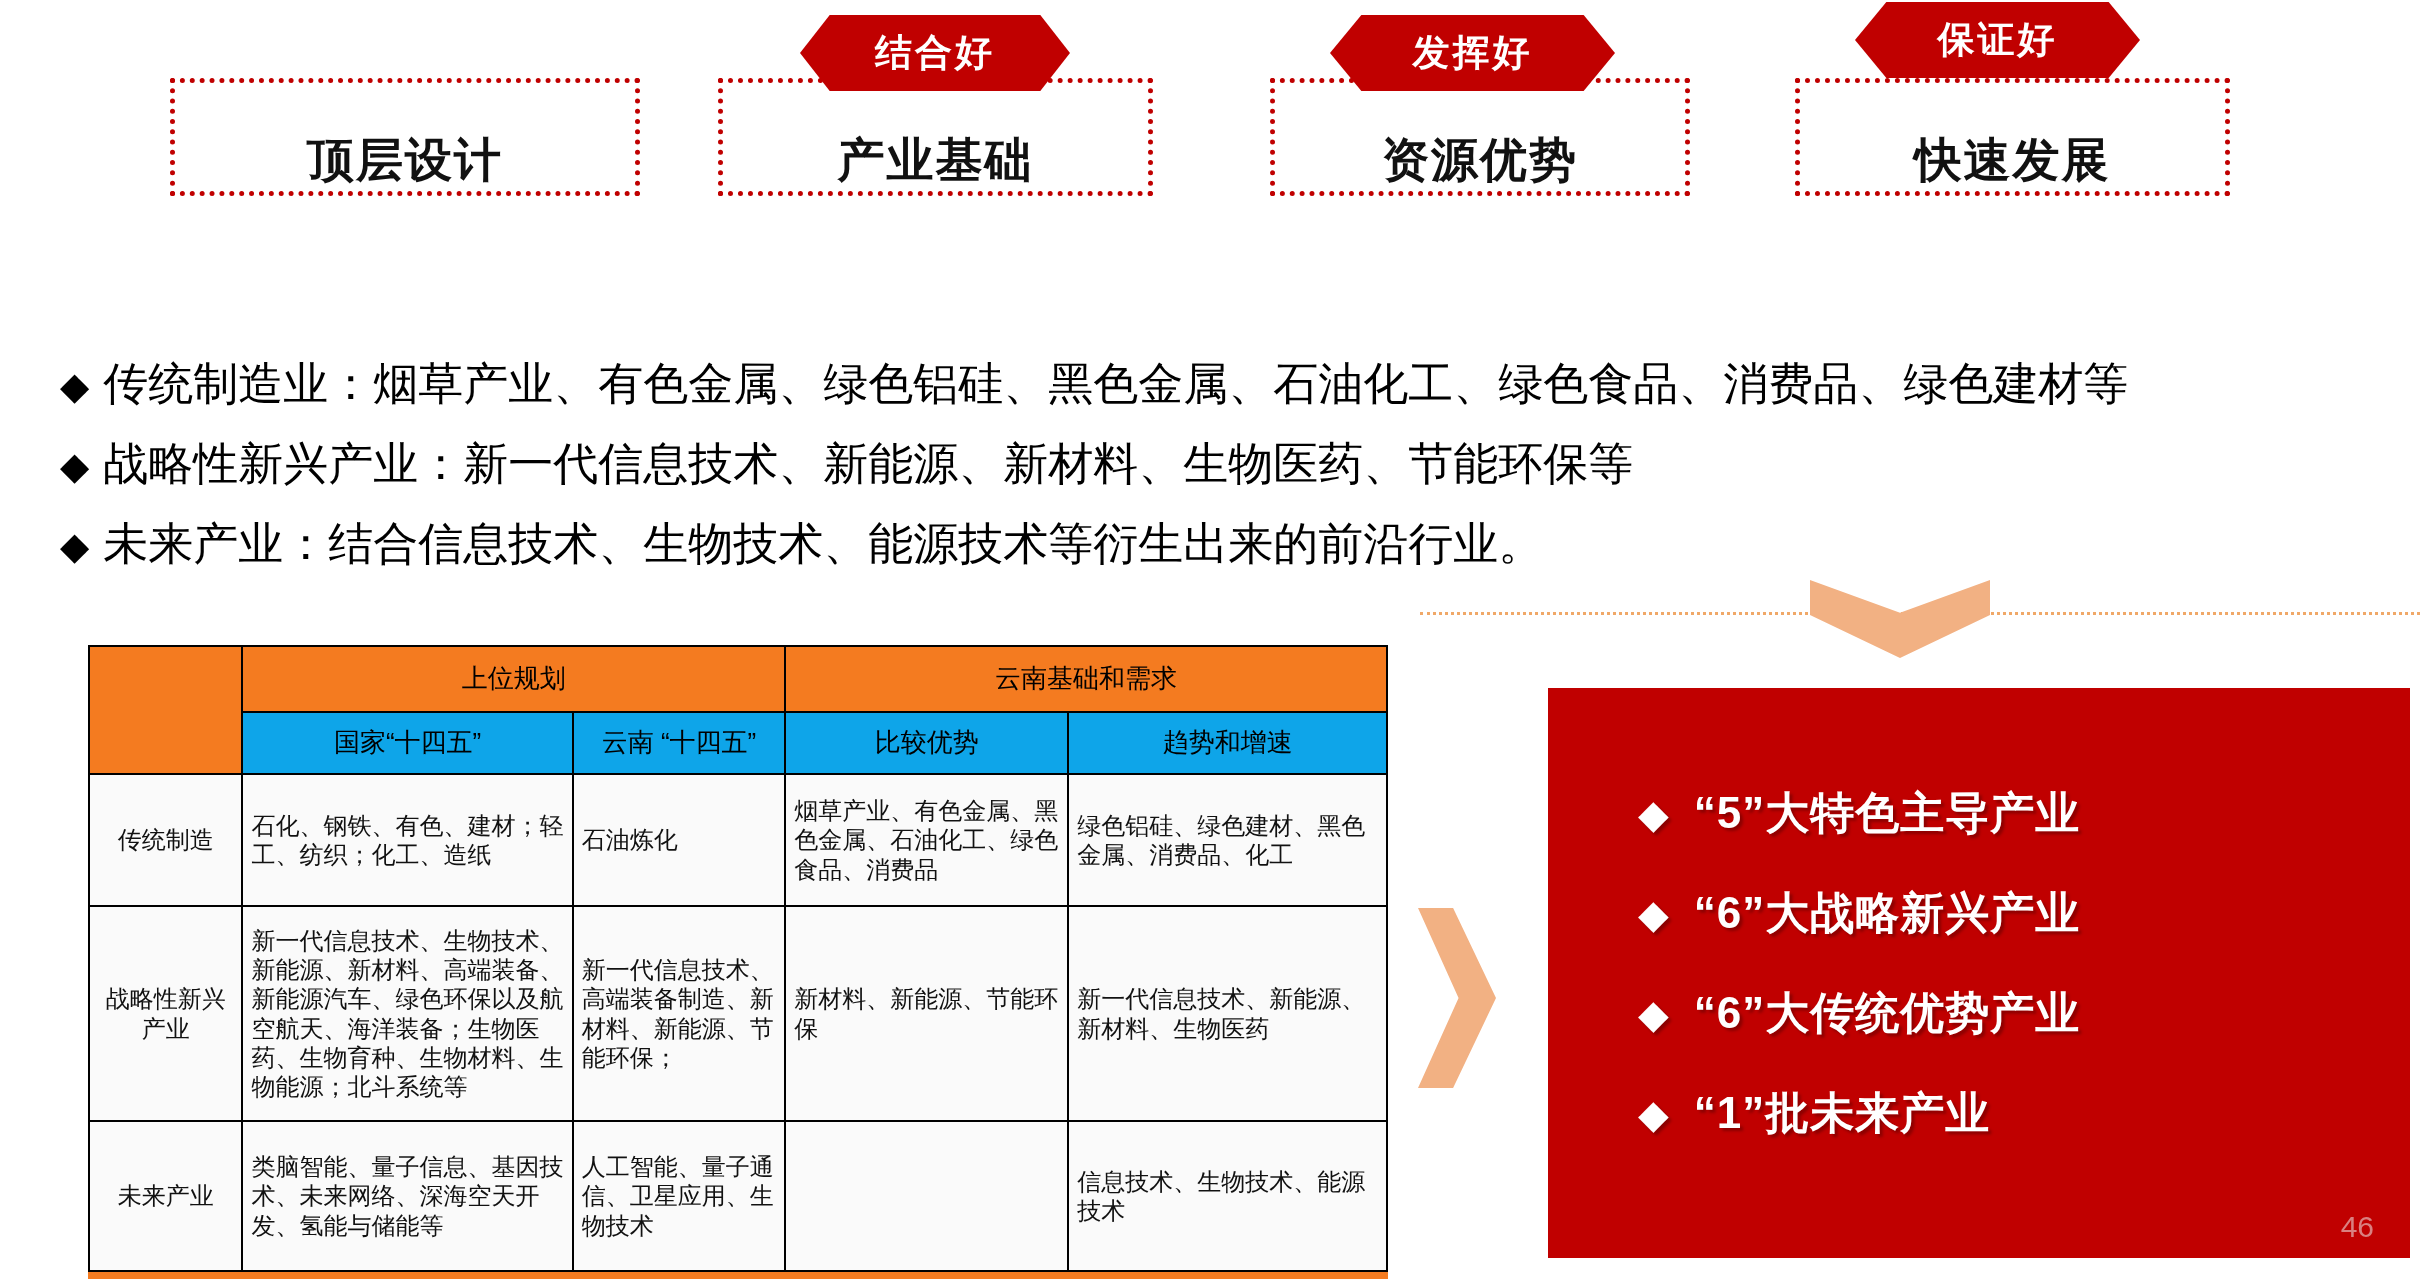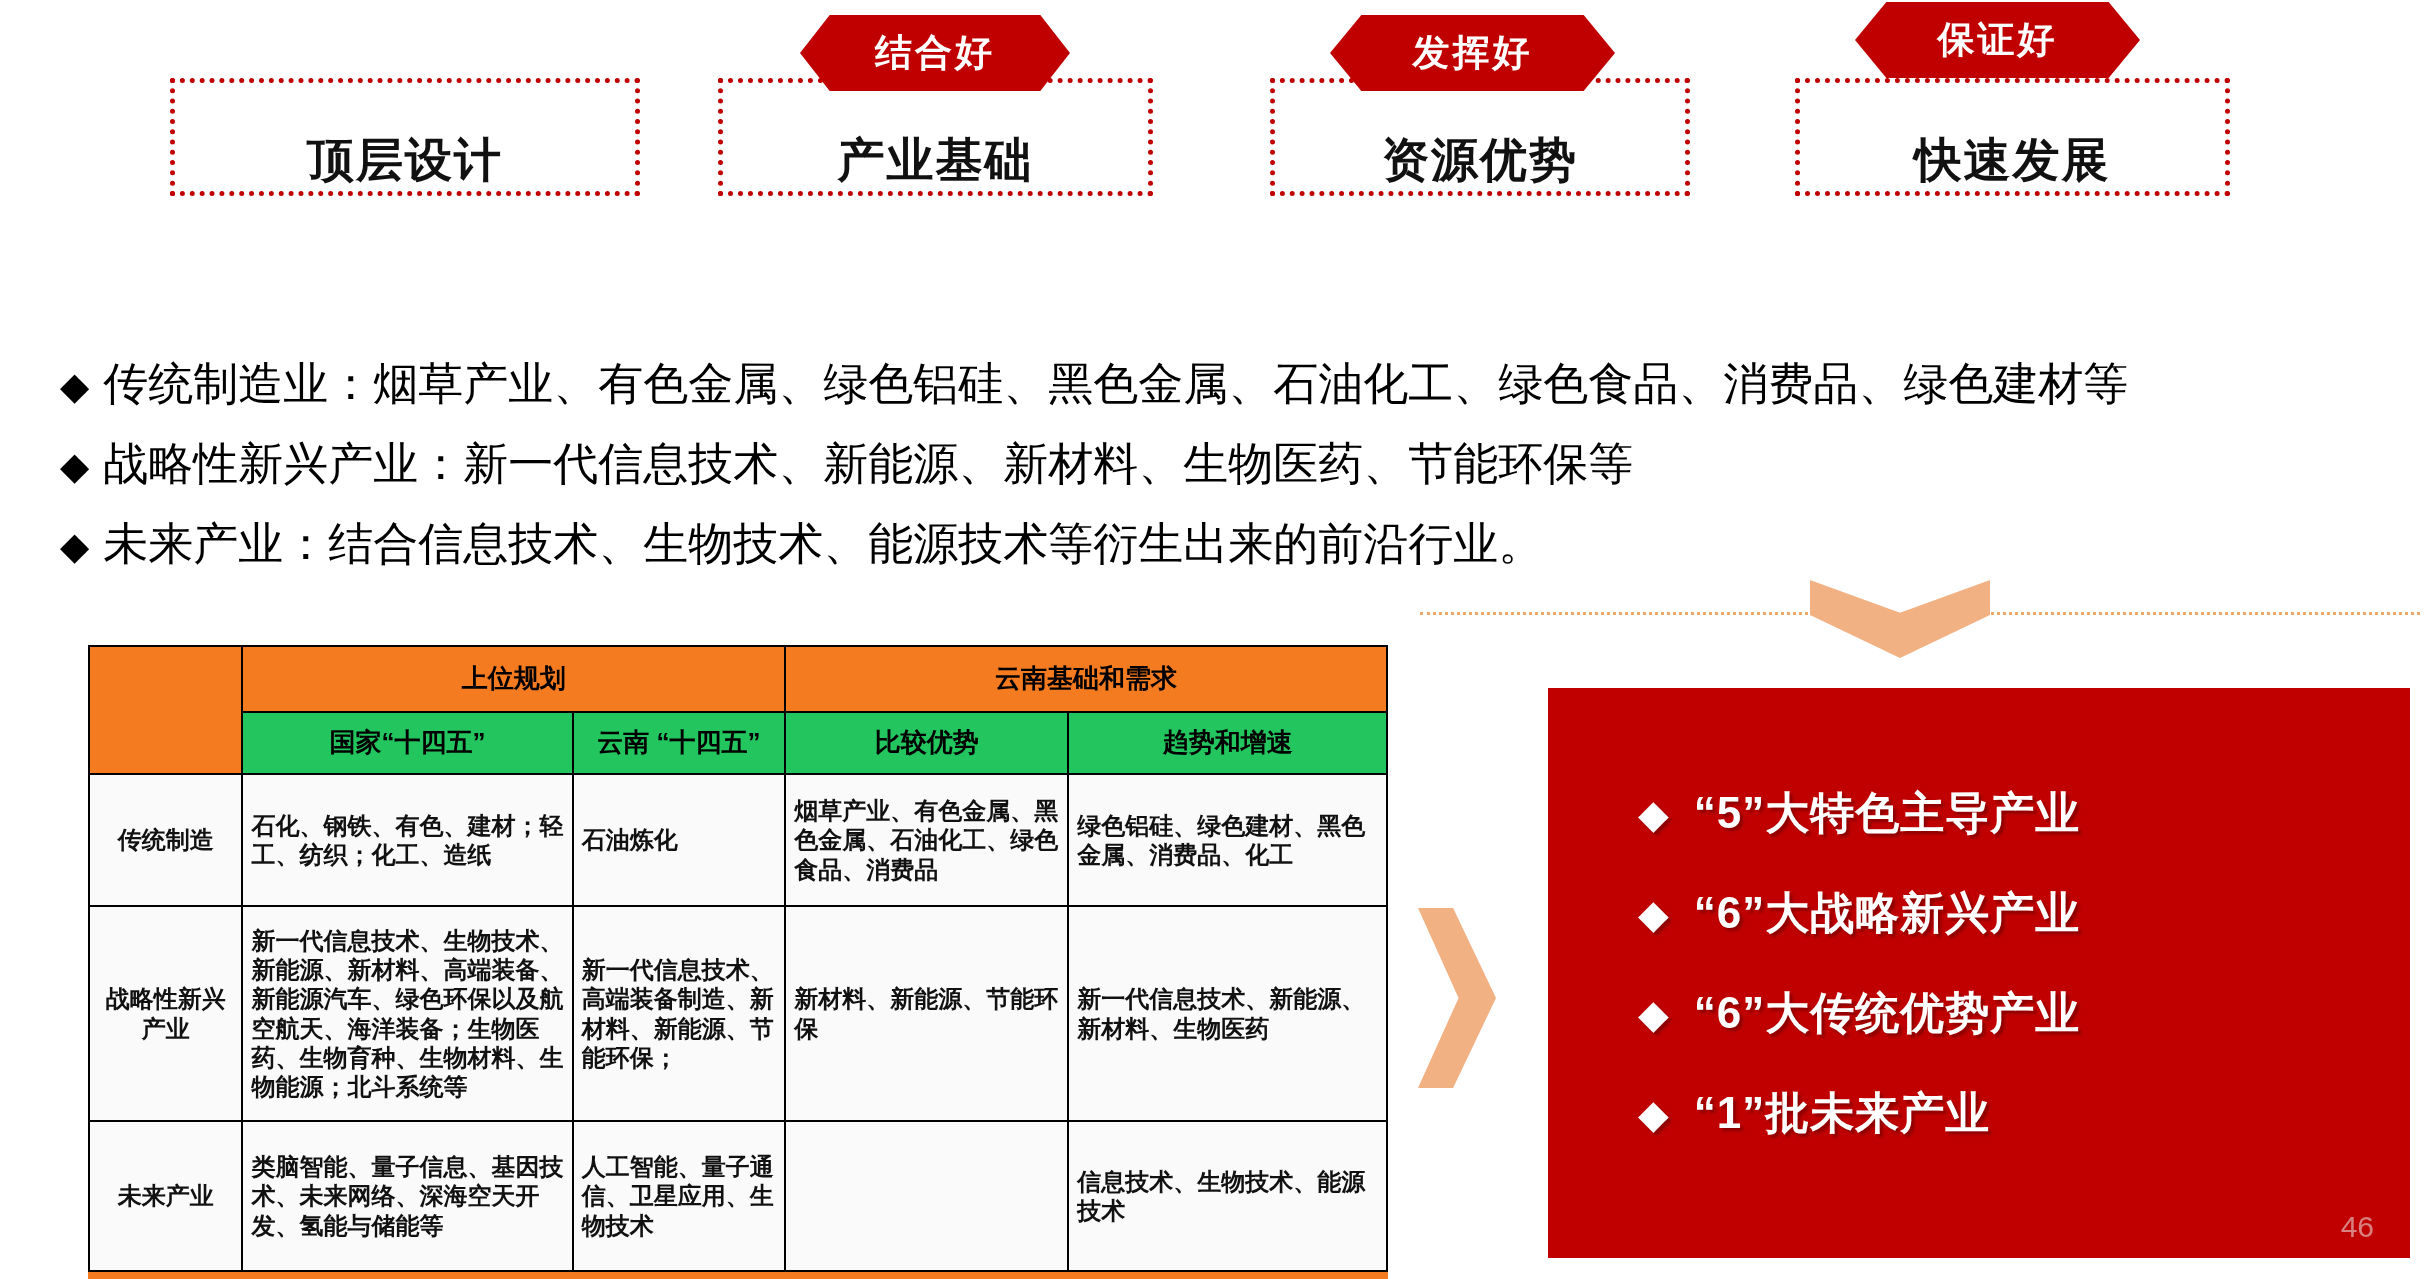--- a/index.html
+++ b/index.html
@@ -87,33 +87,33 @@
     border-collapse: collapse;
     width: 100%;
     table-layout: fixed;
     font-size: 24px;
     color: #111111;
   }
   table.plan td, table.plan th {
     border: 2px solid #000000;
     vertical-align: middle;
     padding: 4px 8px;
-    font-weight: bold;
+    font-weight: normal;
     line-height: 1.22;
   }
   .hdr-orange {
     background: #f47b20;
     color: #000000;
     text-align: center;
     font-weight: bold;
     font-size: 26px;
     height: 56px;
   }
   .hdr-white {
-    background: #22c55e;
+    background: #0ea5e9;
     color: #000000;
     text-align: center;
     font-weight: bold;
     font-size: 26px;
     height: 52px;
   }
   .corner {
     background: #f47b20;
     border-right: 2px solid #ffffff;
   }

